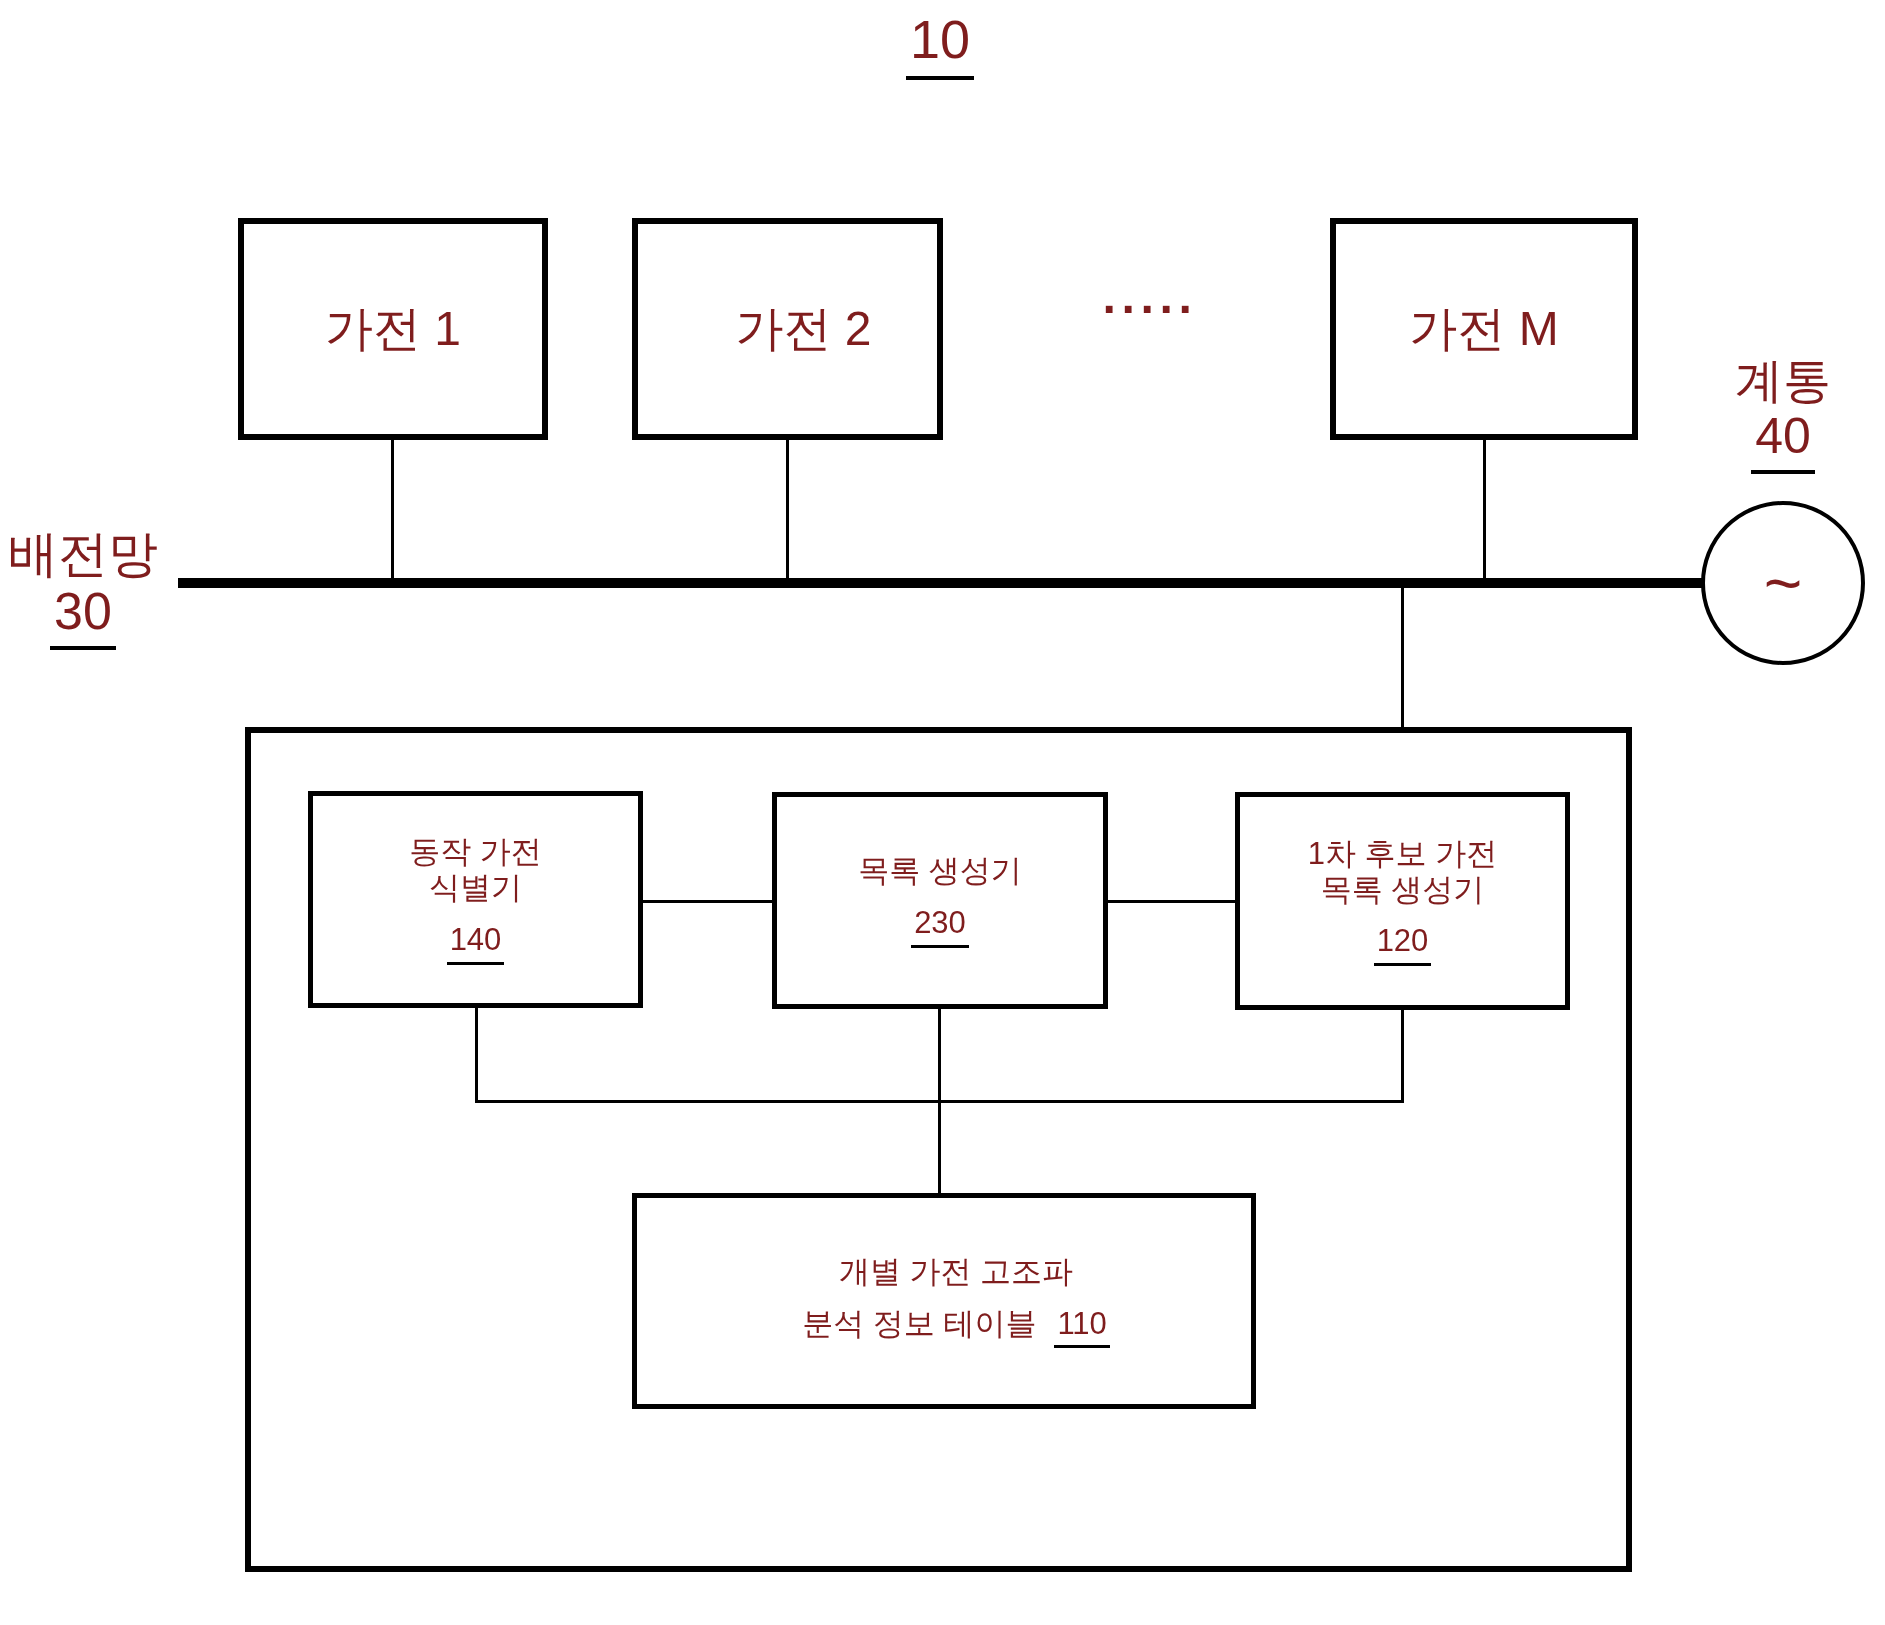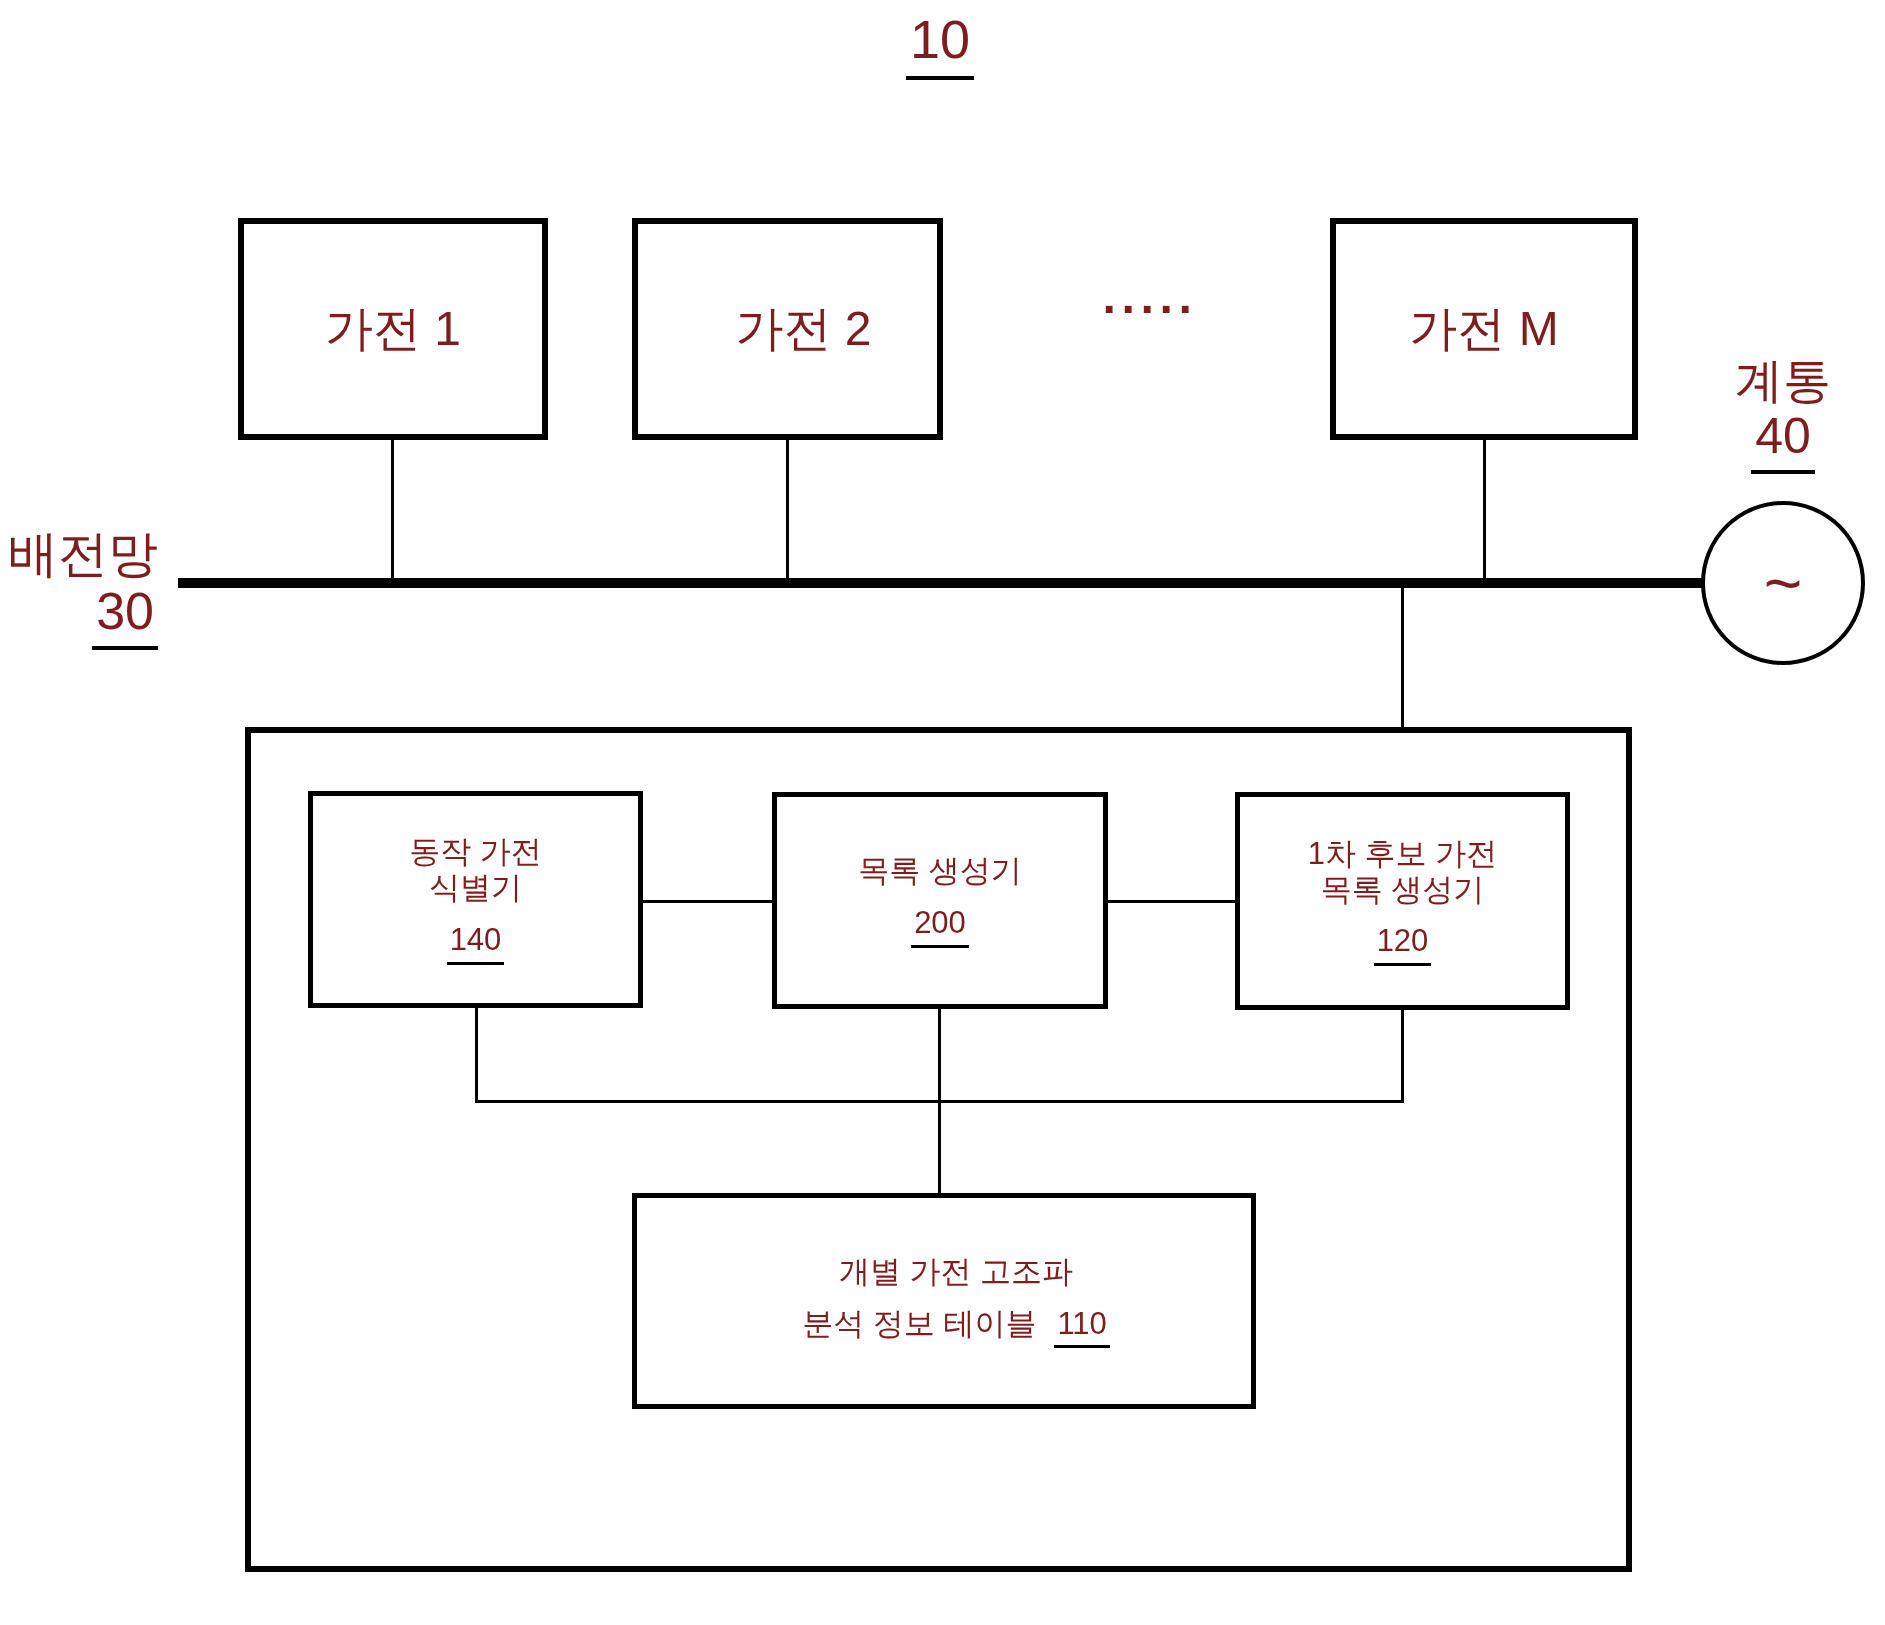--- a/index.html
+++ b/index.html
@@ -80,21 +80,21 @@
   <div class="app-box" style="left:1330px;width:308px;">
     <span>가전 M</span>
   </div>
 
   <div class="line" style="left:391px;top:438px;width:3px;height:145px;"></div>
   <div class="line" style="left:786px;top:438px;width:3px;height:145px;"></div>
   <div class="line" style="left:1483px;top:436px;width:3px;height:147px;"></div>
 
   <div class="line" style="left:178px;top:578px;width:1526px;height:10px;"></div>
 
-  <div class="label-col" style="left:8px;top:526px;width:150px;font-size:50px;align-items:flex-end;">
+  <div class="label-col" style="left:8px;top:526px;width:150px;font-size:50px;">
     <span>배전망</span>
     <span class="ref-underline" style="font-size:52px;">30</span>
   </div>
 
   <div class="label-col" style="left:1722px;top:354px;width:122px;font-size:48px;">
     <span>계통</span>
     <span class="ref-underline" style="font-size:50px;">40</span>
   </div>
   <div class="grid-circle">
     <span>~</span>
@@ -105,21 +105,21 @@
   <div class="device-box"></div>
 
   <div class="comp-box" style="left:308px;top:791px;width:335px;height:217px;">
     <span>동작 가전</span>
     <span>식별기</span>
     <span class="ref-underline">140</span>
   </div>
 
   <div class="comp-box" style="left:772px;top:792px;width:336px;height:217px;">
     <span>목록 생성기</span>
-    <span class="ref-underline">200</span>
+    <span class="ref-underline">230</span>
   </div>
 
   <div class="comp-box" style="left:1235px;top:792px;width:335px;height:218px;">
     <span>1차 후보 가전</span>
     <span>목록 생성기</span>
     <span class="ref-underline">120</span>
   </div>
 
   <div class="line" style="left:641px;top:900px;width:133px;height:3px;"></div>
   <div class="line" style="left:1106px;top:900px;width:131px;height:3px;"></div>

